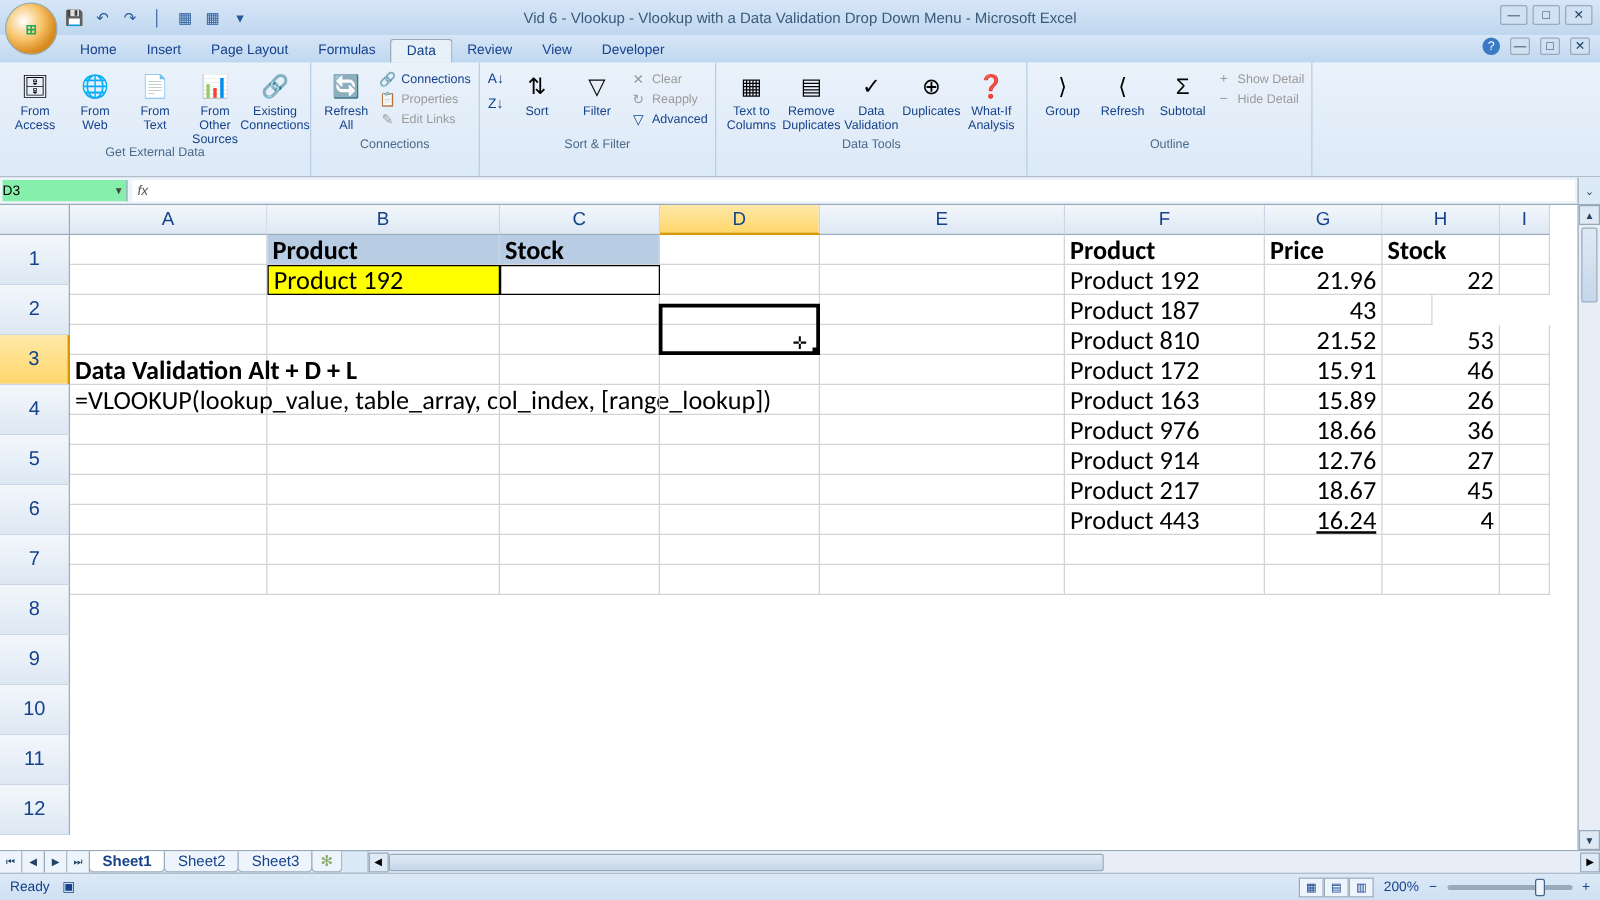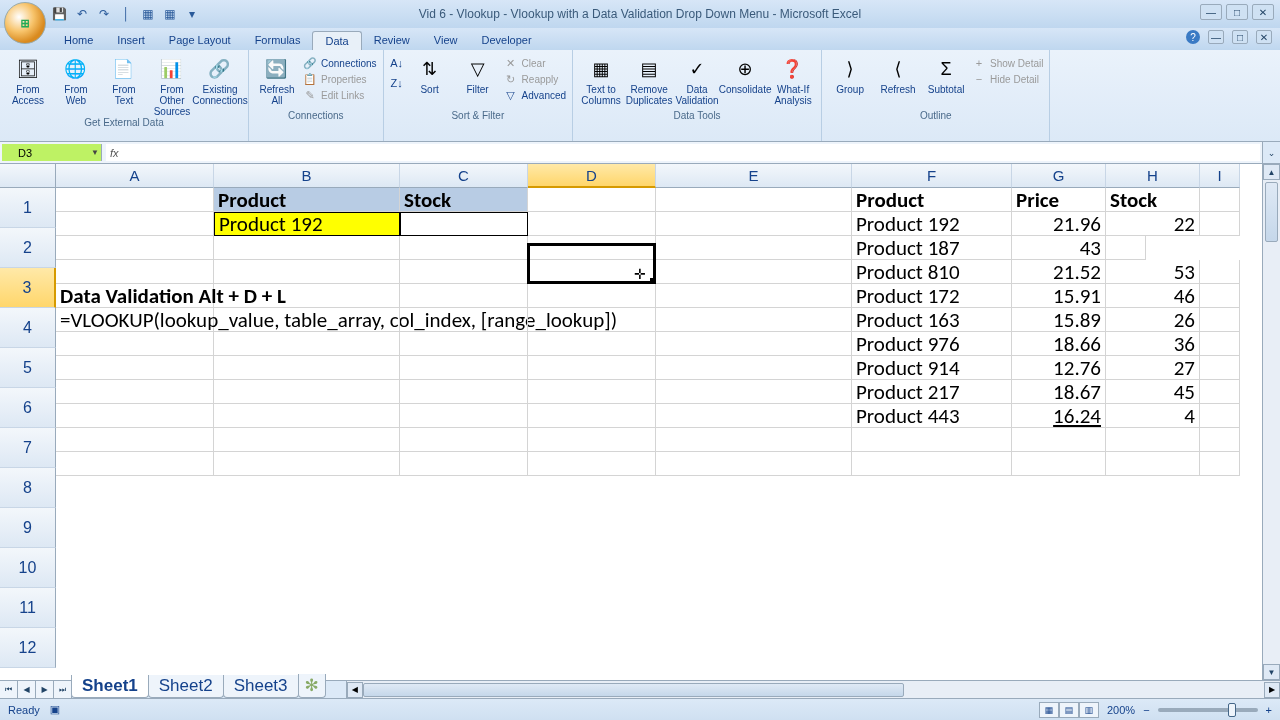--- a/index.html
+++ b/index.html
@@ -30,21 +30,21 @@
 .bigbtn { width:44px; display:flex; flex-direction:column; align-items:center; gap:2px; padding-top:4px;}
 .bigbtn .ico{width:26px;height:26px;display:flex;align-items:center;justify-content:center;font-size:18px;}
 .bigbtn .lbl{font-size:10px;text-align:center;line-height:11px;color:#15428b;}
 .smbtn-col{display:flex;flex-direction:column;gap:2px;padding-top:4px;}
 .smbtn{display:flex;align-items:center;gap:4px;font-size:10px;color:#15428b;white-space:nowrap;}
 .smbtn.dis{color:#9a9a9a;}
 .smbtn .sico{width:14px;height:14px;display:inline-flex;align-items:center;justify-content:center;font-size:11px;}
 
 
 .fbar{height:22px;border-bottom:1px solid #9ab;display:flex;align-items:stretch;background:#eef4fb;}
-.namebox{width:100px;border-right:1px solid #9ab;display:flex;align-items:center;padding:0 16px;background:#bef264;position:relative;margin:2px;}
+.namebox{width:100px;border-right:1px solid #9ab;display:flex;align-items:center;padding:0 0;background:#86efac;position:relative;margin:2px;}
 .namebox .dd{position:absolute;right:2px;font-size:8px;color:#444;}
 .fx-area{flex:1;display:flex;align-items:center;background:#fff;margin:2px;padding:0 4px;gap:6px;}
 .fx-ico{font-style:italic;color:#555;}
 .fbar-expand{width:18px;display:flex;align-items:center;justify-content:center;border-left:1px solid #9ab;background:#dce9f7;font-size:9px;color:#246;}
 
 
 .grid-wrap{position:relative;height:516px;display:flex;}
 .rowhdrs{width:56px;flex:none;}
 .corner{height:24px;background:linear-gradient(#f3f7fb,#dde8f4);border-right:1px solid #9ab;border-bottom:1px solid #9ab;}
 .rowhdr{height:40px;background:linear-gradient(#f3f7fb,#dde8f4);border-right:1px solid #9ab;border-bottom:1px solid #c8d6e6;display:flex;align-items:center;justify-content:center;font-size:16px;color:#15428b;}
@@ -67,21 +67,21 @@
 
 .vscroll{width:18px;background:#e8eef6;border-left:1px solid #9ab;position:relative;}
 .vthumb{position:absolute;left:2px;right:2px;top:18px;height:60px;background:linear-gradient(#dfe9f5,#c5d7ea);border:1px solid #9ab;border-radius:2px;}
 .vbtn{position:absolute;left:0;right:0;height:16px;background:#dfe9f5;border:1px solid #9ab;font-size:8px;display:flex;align-items:center;justify-content:center;color:#246;}
 
 
 .sheetbar{height:18px;display:flex;background:#dce9f7;border-top:1px solid #9ab;}
 .sheet-nav{display:flex;}
 .snbtn{width:18px;border-right:1px solid #9ab;display:flex;align-items:center;justify-content:center;font-size:8px;color:#246;background:#eef4fb;}
 .stabs{display:flex;align-items:flex-end;}
-.stab{padding:1px 10px;background:#eef4fb;border:1px solid #9ab;border-top:none;border-radius:0 0 4px 4px;margin-left:-1px;font-size:17px;color:#15428b;}
+.stab{padding:1px 10px;background:#eef4fb;border:1px solid #9ab;border-top:none;border-radius:0 0 4px 4px;margin-left:-1px;font-size:12px;color:#15428b;}
 .stab.active{background:#fff;font-weight:bold;}
 .stab.new{padding:1px 6px;color:#8a6;}
 .hscroll{flex:1;display:flex;align-items:center;margin-left:20px;position:relative;background:#e8eef6;border-left:1px solid #9ab;}
 .hbtn{width:16px;height:16px;background:#dfe9f5;border:1px solid #9ab;font-size:8px;display:flex;align-items:center;justify-content:center;}
 .htrack{flex:1;height:16px;position:relative;}
 .hthumb{position:absolute;top:1px;bottom:1px;left:0;width:60%;background:linear-gradient(#dfe9f5,#c5d7ea);border:1px solid #9ab;border-radius:2px;}
 
 
 .status{height:22px;background:linear-gradient(#dce9f7,#cfe0f1);display:flex;align-items:center;padding:0 8px;color:#15428b;font-size:11px;justify-content:space-between;border-top:1px solid #9ab;}
 .status-right{display:flex;align-items:center;gap:8px;}
@@ -235,21 +235,21 @@
           <div class="lbl">Remove
 Duplicates</div>
         </div>
       <div class="bigbtn">
           <div class="ico">✓</div>
           <div class="lbl">Data
 Validation</div>
         </div>
       <div class="bigbtn">
           <div class="ico">⊕</div>
-          <div class="lbl">Consolidate</div>
+          <div class="lbl">Duplicates</div>
         </div>
       <div class="bigbtn">
           <div class="ico">❓</div>
           <div class="lbl">What-If
 Analysis</div>
         </div>
     </div>
     <div class="rgroup-label">Data Tools</div>
   </div>
   <div class="rgroup">

